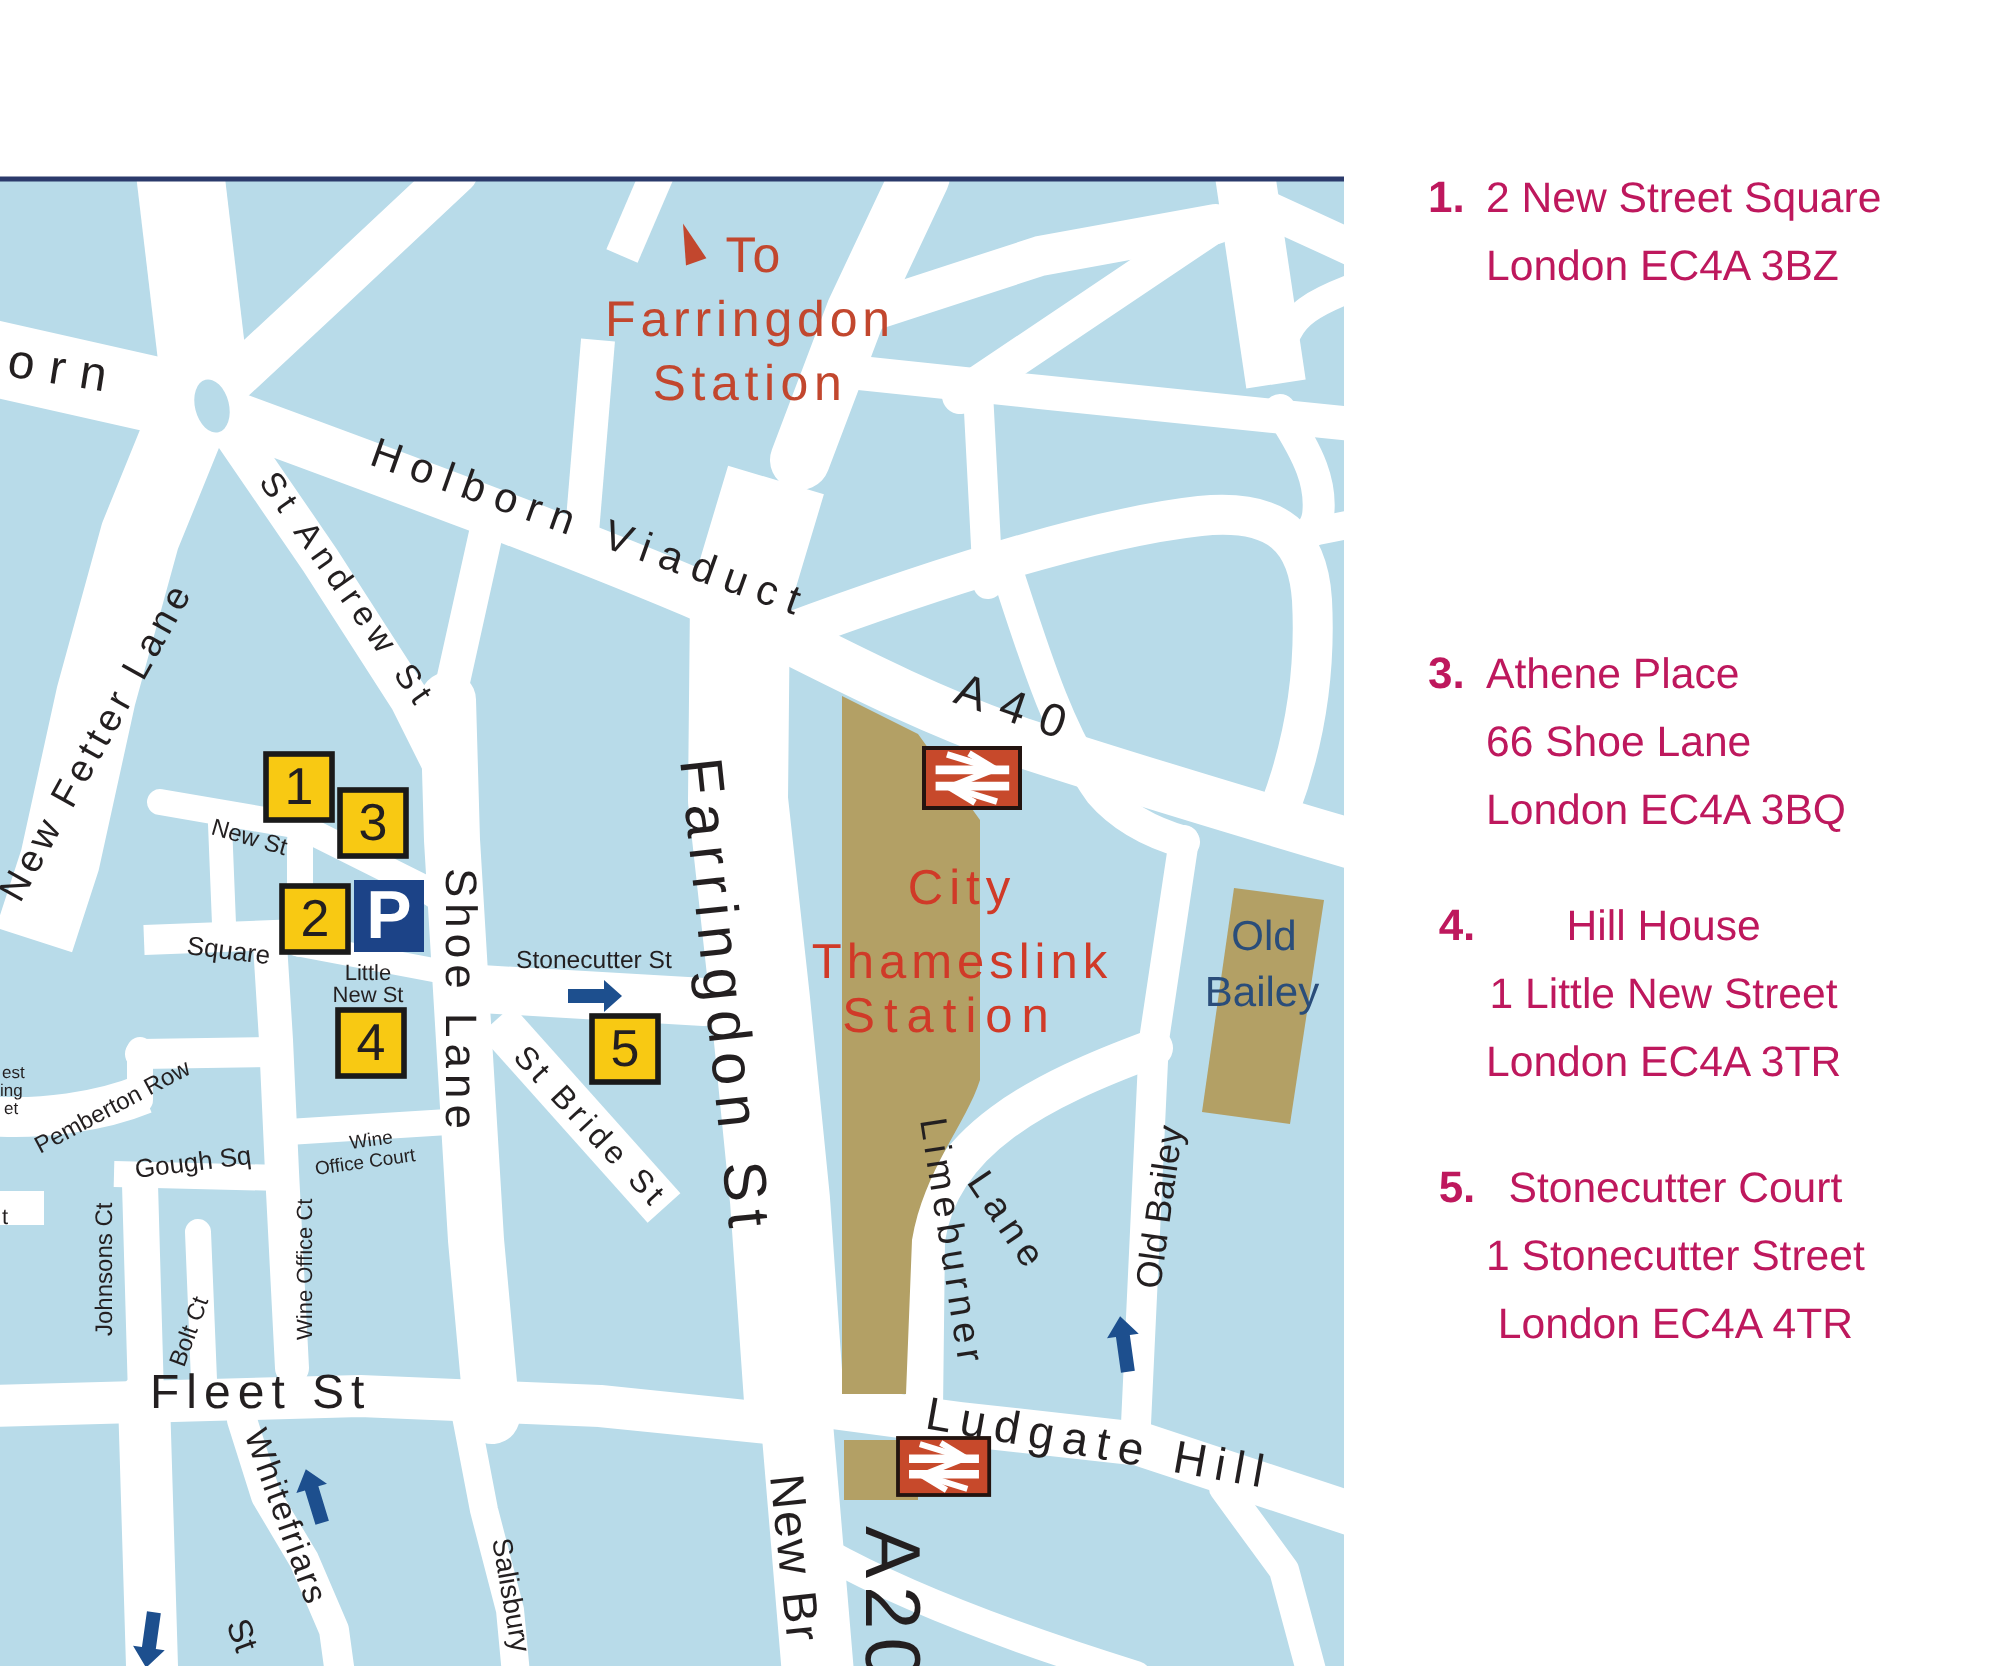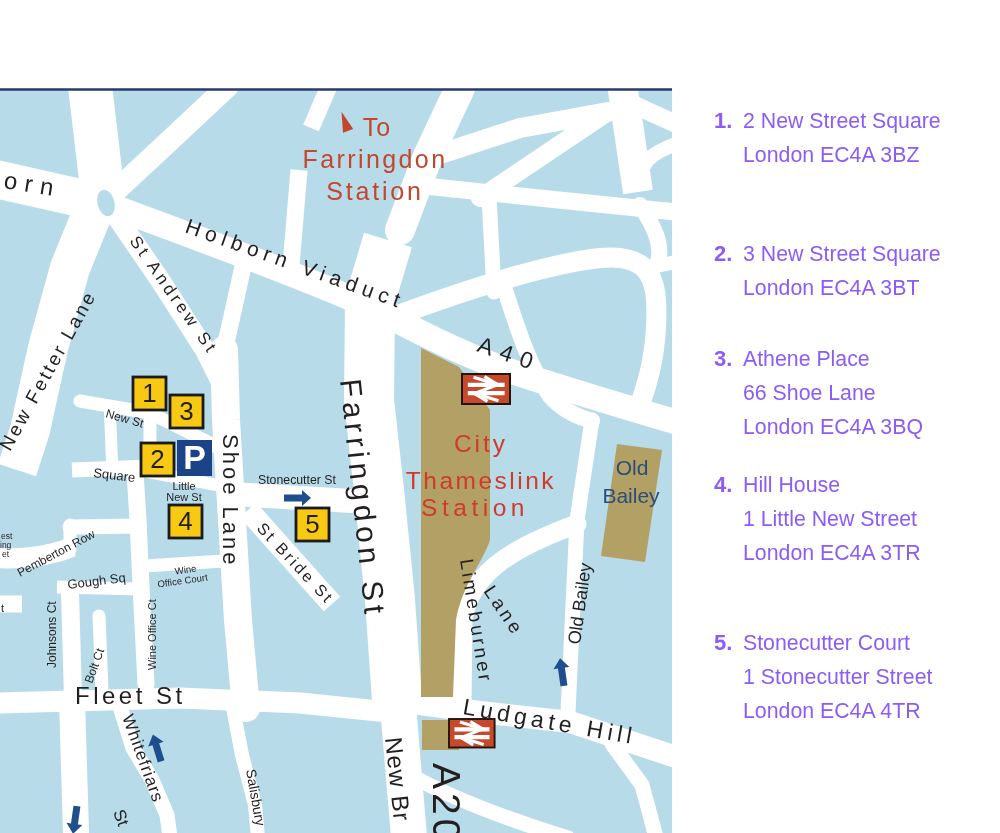--- a/index.html
+++ b/index.html
@@ -1,19 +1,19 @@
 <!DOCTYPE html>
 <html><head>
 <meta charset="utf-8">
 <style>
   html,body{margin:0;padding:0;}
   body{width:1000px;height:833px;background:#ffffff;font-family:"Liberation Sans",sans-serif;}
   #page{position:relative;width:1000px;height:833px;overflow:hidden;background:#fff;}
   #mapsvg{position:absolute;left:0;top:0;}
-  .item{position:absolute;left:714px;font-size:21.3px;line-height:34px;color:#8b5cf6;margin-top:22px;}
+  .item{position:absolute;left:714px;font-size:21.3px;line-height:34px;color:#be185d;}
   .item .addr{display:inline-block;vertical-align:top;}
   .num{display:inline-block;width:29px;font-weight:bold;font-size:22px;}
 </style>
 </head>
 <body>
 <div id="page">
 
 <svg id="mapsvg" width="672" height="833" viewBox="0 0 672 833">
   <g font-family="Liberation Sans, sans-serif" fill="#231f20">
 
@@ -279,20 +279,19 @@
   <g fill="#1d4f8e" transform="translate(75,820) rotate(8)">
           <path d="M-3.5,-14 L-3.5,4 L-8,4 L0,14 L8,4 L3.5,4 L3.5,-14 Z"></path>
         </g>
 
   <line x1="0" y1="89.5" x2="672" y2="89.5" stroke="#2b3a6b" stroke-width="2.6"></line>
   </g>
 </svg>
 
 <div class="item" style="top:82px;"><span class="num">1.</span><span class="addr">2 New Street Square<br>London EC4A 3BZ</span></div>
 
-<div class="item" style="top:215px;"><span class="num">2.</span><span class="addr">3 New Street Square<br>London EC4A 3BT</span></div>
 
 <div class="item" style="top:320px;"><span class="num">3.</span><span class="addr">Athene Place<br>66 Shoe Lane<br>London EC4A 3BQ</span></div>
 
-<div class="item" style="top:446px;"><span class="num">4.</span><span class="addr">Hill House<br>1 Little New Street<br>London EC4A 3TR</span></div>
-
-<div class="item" style="top:604px;"><span class="num">5.</span><span class="addr">Stonecutter Court<br>1 Stonecutter Street<br>London EC4A 4TR</span></div>
+<div class="item" style="top:446px;text-align:center;"><span class="num">4.</span><span class="addr">Hill House<br>1 Little New Street<br>London EC4A 3TR</span></div>
+
+<div class="item" style="top:577px;text-align:center;"><span class="num">5.</span><span class="addr">Stonecutter Court<br>1 Stonecutter Street<br>London EC4A 4TR</span></div>
 </div>
 
 </body></html>

